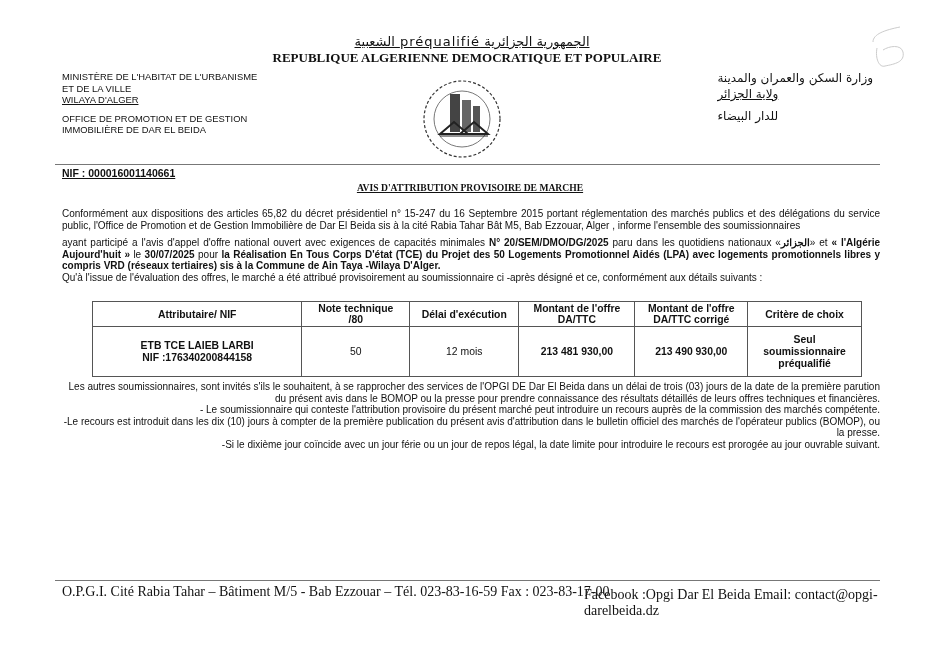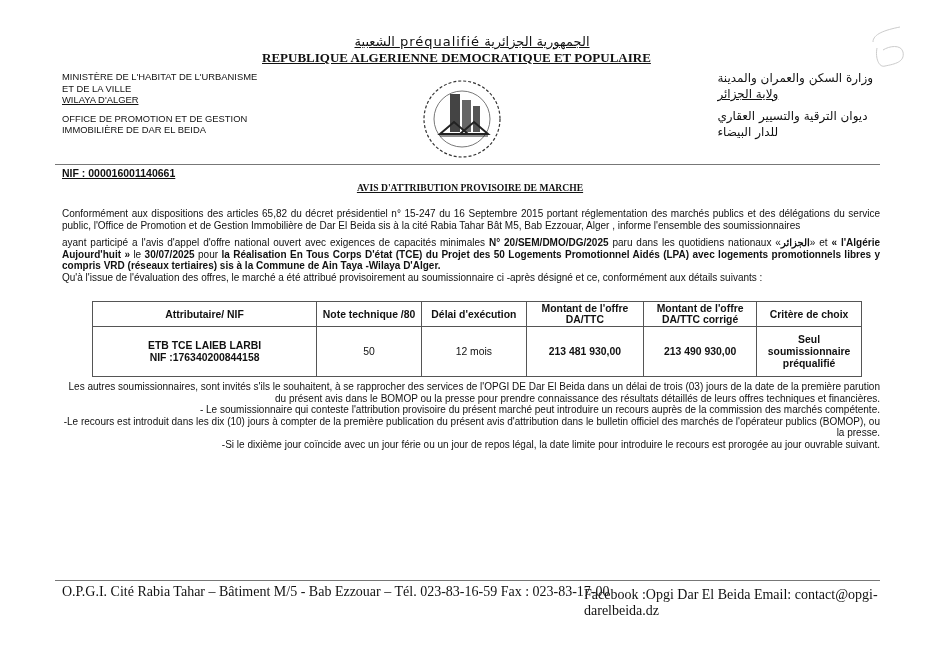--- a/index.html
+++ b/index.html
@@ -1,35 +1,35 @@
 <!DOCTYPE html>
 <html><head>
 <meta charset="utf-8">
 <style>
   html, body { margin: 0; padding: 0; background: #ffffff; }
   body { width: 933px; height: 660px; position: relative; overflow: hidden; color: #111; }
   .abs { position: absolute; }
   .sans { font-family: "Liberation Sans", sans-serif; }
   .serif { font-family: "Liberation Serif", serif; }
   .arabic-top { left: 282px; top: 34px; width: 380px; text-align: center; font-size: 13px; text-decoration: underline; direction: rtl; font-family: "DejaVu Sans", sans-serif; letter-spacing: 1px; }
-  .republic { left: 262px; top: 50px; width: 410px; font-weight: bold; font-size: 13px; text-decoration: underline; }
+  .republic { left: 262px; top: 50px; width: 410px; text-align: center; font-weight: bold; font-size: 13px; }
   .left-header { left: 62px; top: 71px; font-size: 9.4px; line-height: 11.5px; }
   .left-header div { white-space: nowrap; }
   .u { text-decoration: underline; }
   .gap { height: 7px; }
   .right-header { right: 60px; top: 70px; text-align: left; direction: rtl; font-size: 12px; line-height: 16px; font-family: "DejaVu Sans", sans-serif; }
   .logo { left: 412px; top: 74px; width: 100px; height: 90px; }
   .nif-line { left: 55px; top: 164px; width: 825px; height: 0; border-top: 1.5px solid #777; }
   .nif { left: 62px; top: 167px; font-size: 10.5px; font-weight: bold; text-decoration: underline; }
   .title { left: 330px; top: 182px; width: 280px; text-align: center; font-weight: bold; font-size: 9.6px; text-decoration: underline; }
   .body-text { left: 62px; width: 818px; font-size: 10px; line-height: 11.6px; text-align: justify; }
   .p1 { top: 208px; }
   .p2 { top: 237px; }
   table.award { position: absolute; left: 92px; top: 301px; width: 770px; border-collapse: collapse; font-family: "Liberation Sans", sans-serif; font-size: 10.4px; }
-  table.award th, table.award td { border: 1px solid #555; text-align: center; padding: 1px 0; }
+  table.award th, table.award td { border: 1px solid #555; text-align: center; padding: 1px 8px; }
   table.award th { font-weight: bold; height: 21px; line-height: 11px; }
   table.award td { height: 47px; line-height: 12px; }
   table.award td.bold { font-weight: bold; }
   .p3 { top: 381px; }
   .foot-line { left: 55px; top: 580px; width: 825px; border-top: 1.5px solid #777; }
   .footer-left { left: 62px; top: 584px; font-size: 14px; }
   .footer-right { left: 584px; top: 587px; font-size: 14px; }
   .scribble { left: 865px; top: 22px; width: 60px; height: 50px; }
 </style>
 </head>
@@ -44,21 +44,20 @@
   <div class="u">WILAYA D'ALGER</div>
   <div class="gap"></div>
   <div>OFFICE DE PROMOTION ET DE GESTION</div>
   <div>IMMOBILIÈRE DE DAR EL BEIDA</div>
 </div>
 
 <div class="abs right-header">
   <div>وزارة السكن والعمران والمدينة</div>
   <div class="u">ولاية الجزائر</div>
   <div style="height:6px"></div>
-  <div>ديوان الترقية والتسيير العقاري</div>
   <div>للدار البيضاء</div>
 </div>
 
 <svg class="abs logo" viewBox="0 0 100 90">
   <circle cx="50" cy="45" r="38" fill="none" stroke="#333" stroke-width="1.2" stroke-dasharray="3 2"></circle>
   <circle cx="50" cy="45" r="28" fill="none" stroke="#555" stroke-width="0.8"></circle>
   <rect x="38" y="20" width="10" height="38" fill="#444"></rect>
   <rect x="50" y="26" width="9" height="32" fill="#666"></rect>
   <rect x="61" y="32" width="7" height="26" fill="#555"></rect>
   <path d="M28 60 L42 48 L56 60 Z" fill="none" stroke="#222" stroke-width="2"></path>

